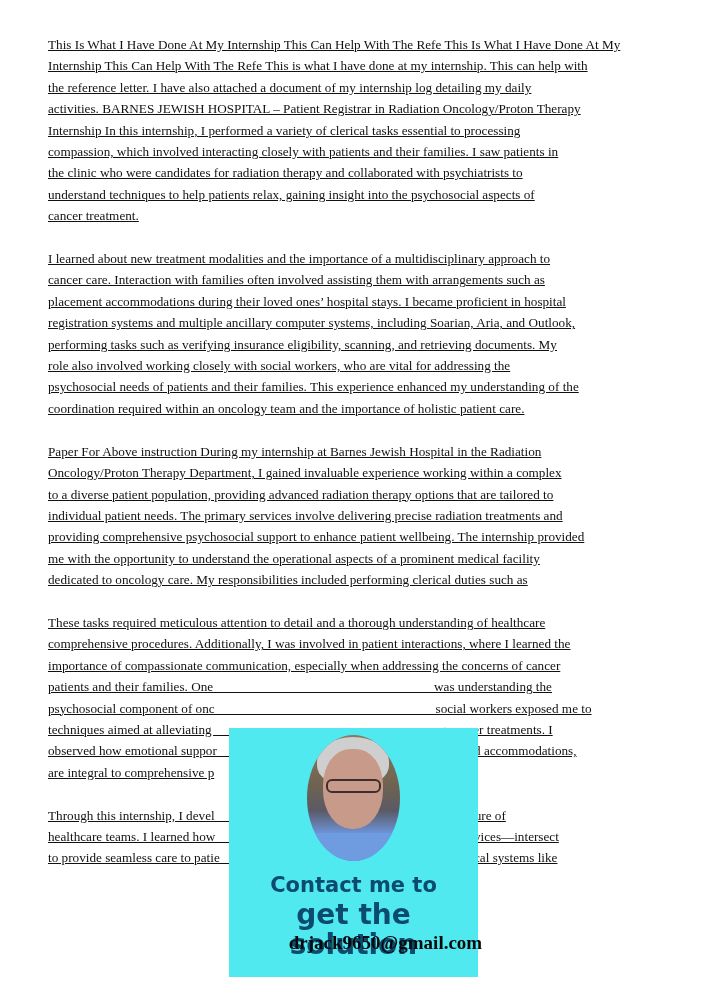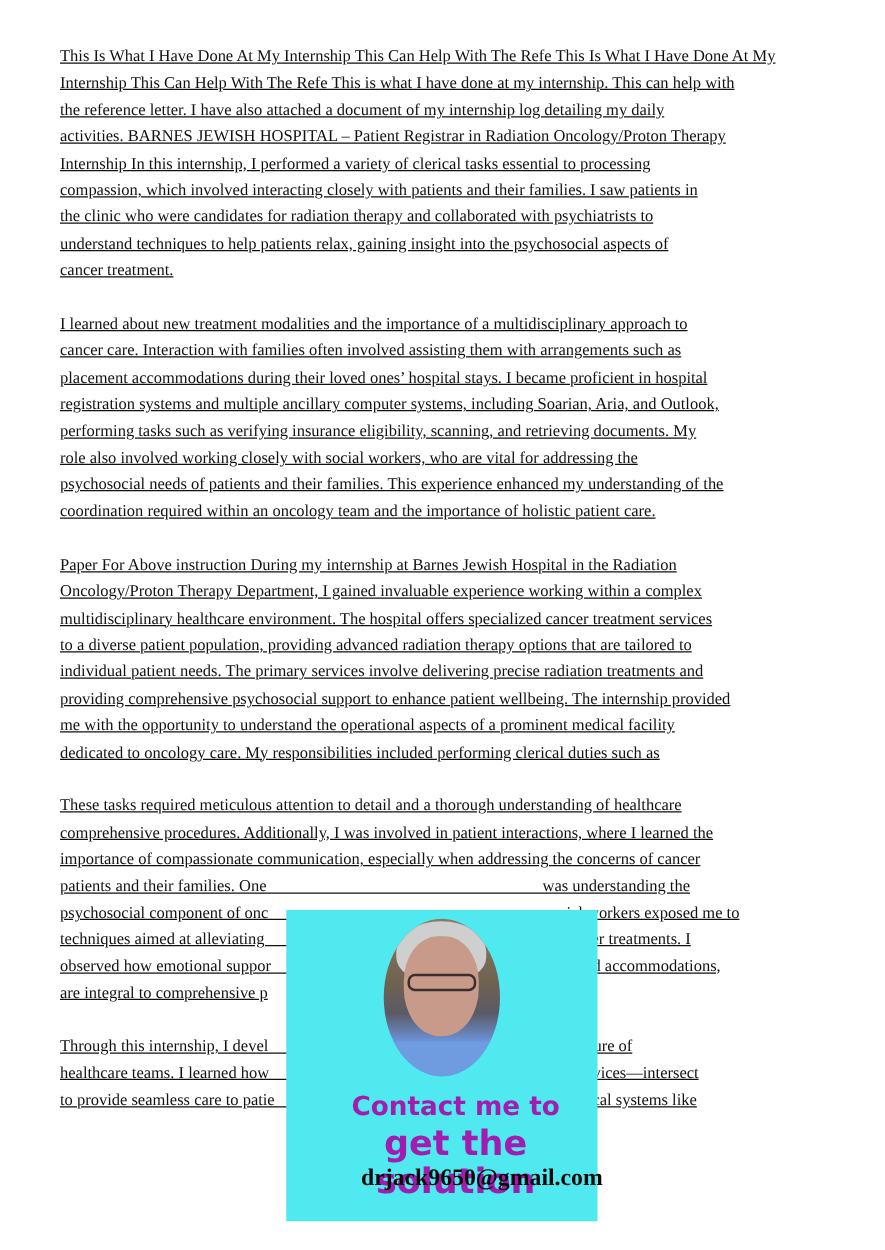--- a/index.html
+++ b/index.html
@@ -8,21 +8,21 @@
     font-family:"Liberation Serif", serif; font-size:13.2px; line-height:21.4px; color:#111;text-decoration:underline; }
   .line { display:block; white-space:nowrap; }
   .para { margin:0 0 21.4px 0; }
   .overlay { position:absolute; left:229px; top:728px; width:249px; height:249px; background:#4fe9ef; }
   .photo { position:absolute; left:78px; top:7px; width:93px; height:126px; border-radius:50%;
     overflow:hidden; background:linear-gradient(180deg,#8a7a5f 0%,#6f6250 40%,#5a5a66 60%,#6d93d8 78%,#5a86d6 100%); }
   .photo .hair { position:absolute; left:10px; top:2px; width:72px; height:48px; border-radius:50% 50% 40% 40%; background:#cfcfcf; }
   .photo .face { position:absolute; left:16px; top:14px; width:60px; height:80px; border-radius:45% 45% 48% 48%; background:#c89a8a; }
   .photo .glasses { position:absolute; left:19px; top:44px; width:55px; height:14px; border:2px solid #3a2f2c; border-radius:6px; box-sizing:border-box; }
   .photo .shirt { position:absolute; left:0; top:98px; width:93px; height:40px; background:#6f9be0; }
-  .cta { position:absolute; left:11px; width:249px; text-align:center; font-family:"DejaVu Sans", sans-serif; font-weight:bold; color:#a21caf; }
+  .cta { position:absolute; left:0; width:249px; text-align:center; font-family:"DejaVu Sans", sans-serif; font-weight:bold; color:#0c4a6e; }
   .cta1 { top:142px; font-size:21px; line-height:30px; }
   .cta2 { top:172px; font-size:28px; line-height:30px; }
   .email { position:absolute; left:0; top:204px; width:249px; text-align:center;
     font-family:"Liberation Serif", serif; font-weight:bold; font-size:19px; color:#0a0a0a;padding-left:32px; }
 </style>
 </head>
 <body>
 
 <div class="page">
   <div class="para">
@@ -42,21 +42,20 @@
     <span class="line">placement accommodations during their loved ones’ hospital stays. I became proficient in hospital</span>
     <span class="line">registration systems and multiple ancillary computer systems, including Soarian, Aria, and Outlook,</span>
     <span class="line">performing tasks such as verifying insurance eligibility, scanning, and retrieving documents. My</span>
     <span class="line">role also involved working closely with social workers, who are vital for addressing the</span>
     <span class="line">psychosocial needs of patients and their families. This experience enhanced my understanding of the</span>
     <span class="line">coordination required within an oncology team and the importance of holistic patient care.</span>
   </div>
   <div class="para">
     <span class="line">Paper For Above instruction During my internship at Barnes Jewish Hospital in the Radiation</span>
     <span class="line">Oncology/Proton Therapy Department, I gained invaluable experience working within a complex</span>
-    <span class="line">multidisciplinary healthcare environment. The hospital offers specialized cancer treatment services</span>
     <span class="line">to a diverse patient population, providing advanced radiation therapy options that are tailored to</span>
     <span class="line">individual patient needs. The primary services involve delivering precise radiation treatments and</span>
     <span class="line">providing comprehensive psychosocial support to enhance patient wellbeing. The internship provided</span>
     <span class="line">me with the opportunity to understand the operational aspects of a prominent medical facility</span>
     <span class="line">dedicated to oncology care. My responsibilities included performing clerical duties such as</span>
   </div>
   <div class="para">
     <span class="line">These tasks required meticulous attention to detail and a thorough understanding of healthcare</span>
     <span class="line">comprehensive procedures. Additionally, I was involved in patient interactions, where I learned the</span>
     <span class="line">importance of compassionate communication, especially when addressing the concerns of cancer</span>

